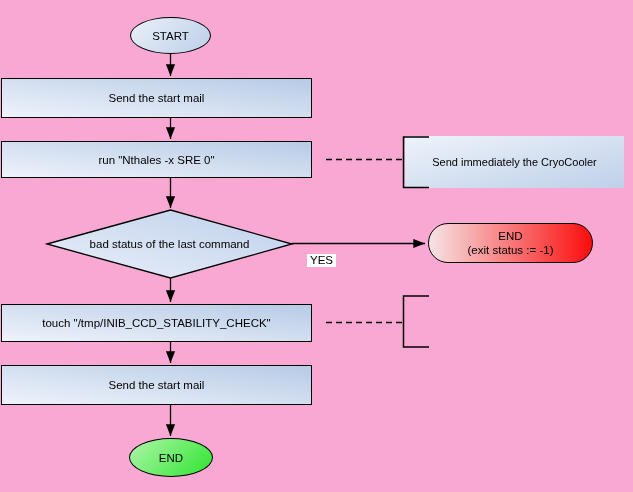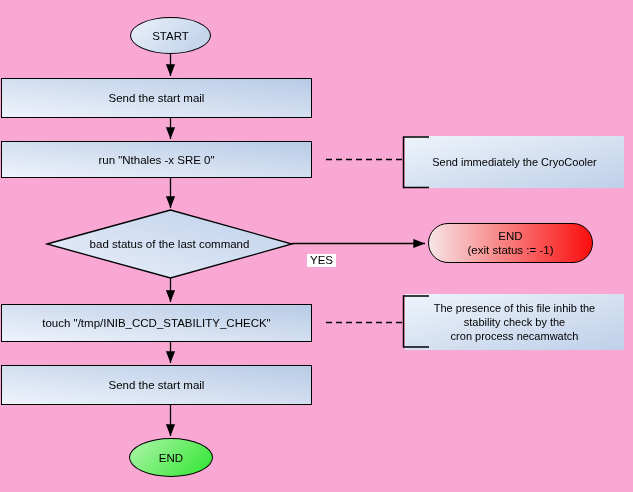--- a/index.html
+++ b/index.html
@@ -75,23 +75,20 @@
 (exit status := -1)</div>
 
   <div class="node rect n-r3">touch "/tmp/INIB_CCD_STABILITY_CHECK"</div>
 
   <div class="node rect n-r4">Send the start mail</div>
 
   <div class="node ellipse n-endok">END</div>
 
   <div class="annotation a-1">Send immediately the CryoCooler</div>
 
-  <div class="annotation a-2">The presence of this file inhib the
-stability check by the
-cron process necamwatch</div>
 
   <div class="edge-label l-yes">YES</div>
 
   <svg class="overlay" width="633" height="492" viewBox="0 0 633 492">
     <defs>
       <marker id="arrow" viewBox="0 0 9 7" refX="9" refY="3.5" markerWidth="9" markerHeight="7" orient="auto">
         <path d="M0,0 L9,3.5 L0,7 Z" fill="#000"></path>
       </marker>
       <linearGradient id="diamondGrad" x1="0" y1="1" x2="1" y2="0">
         <stop offset="0" stop-color="#e9effa"></stop>

